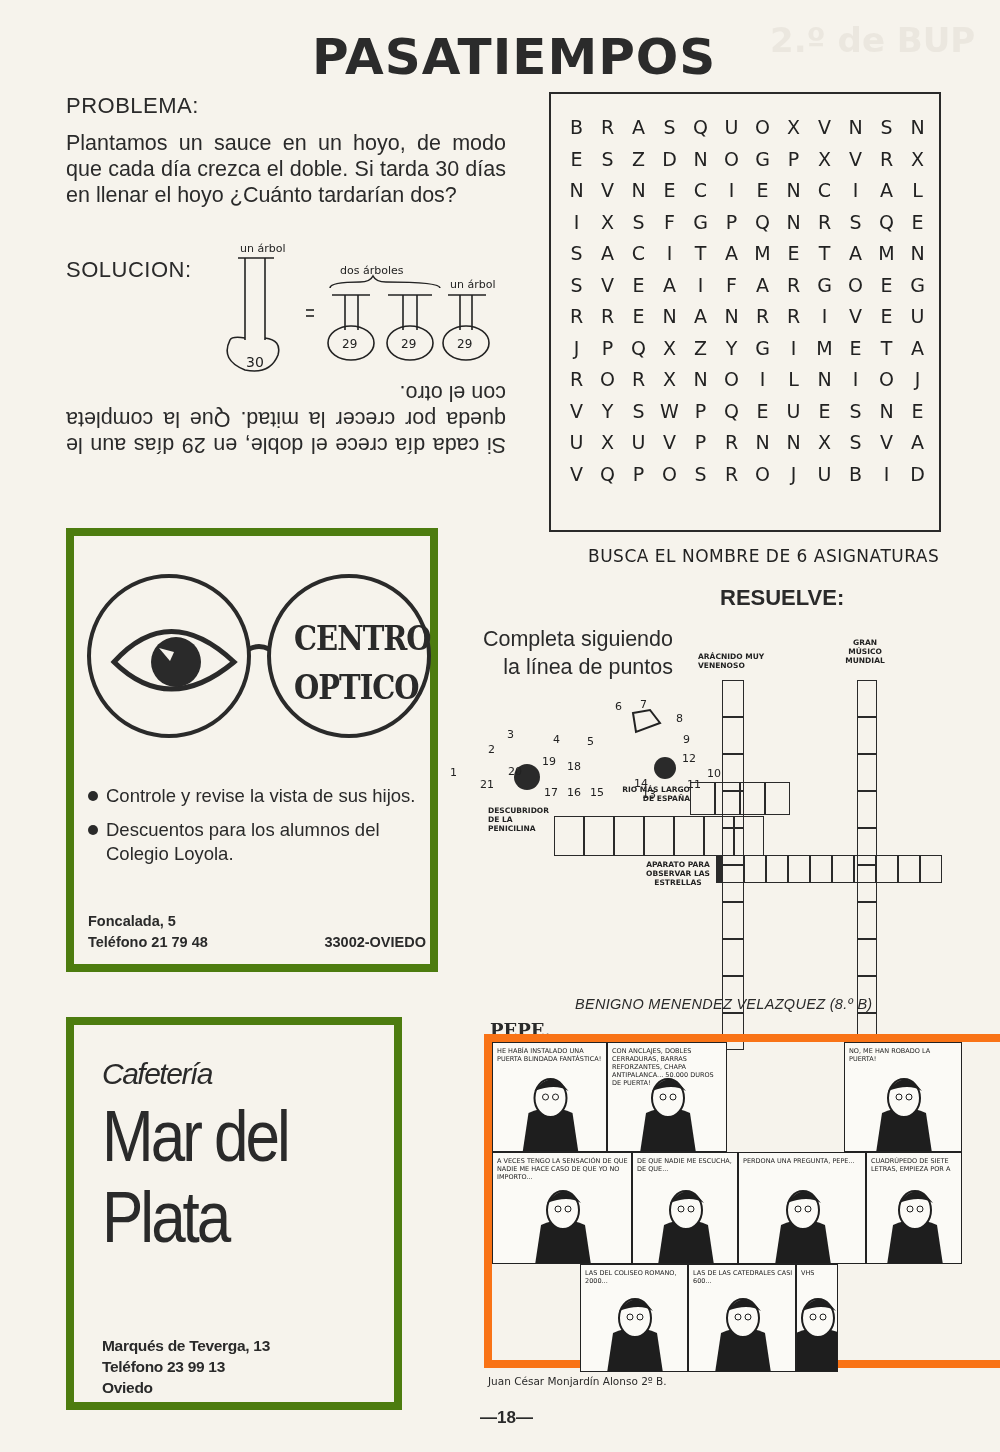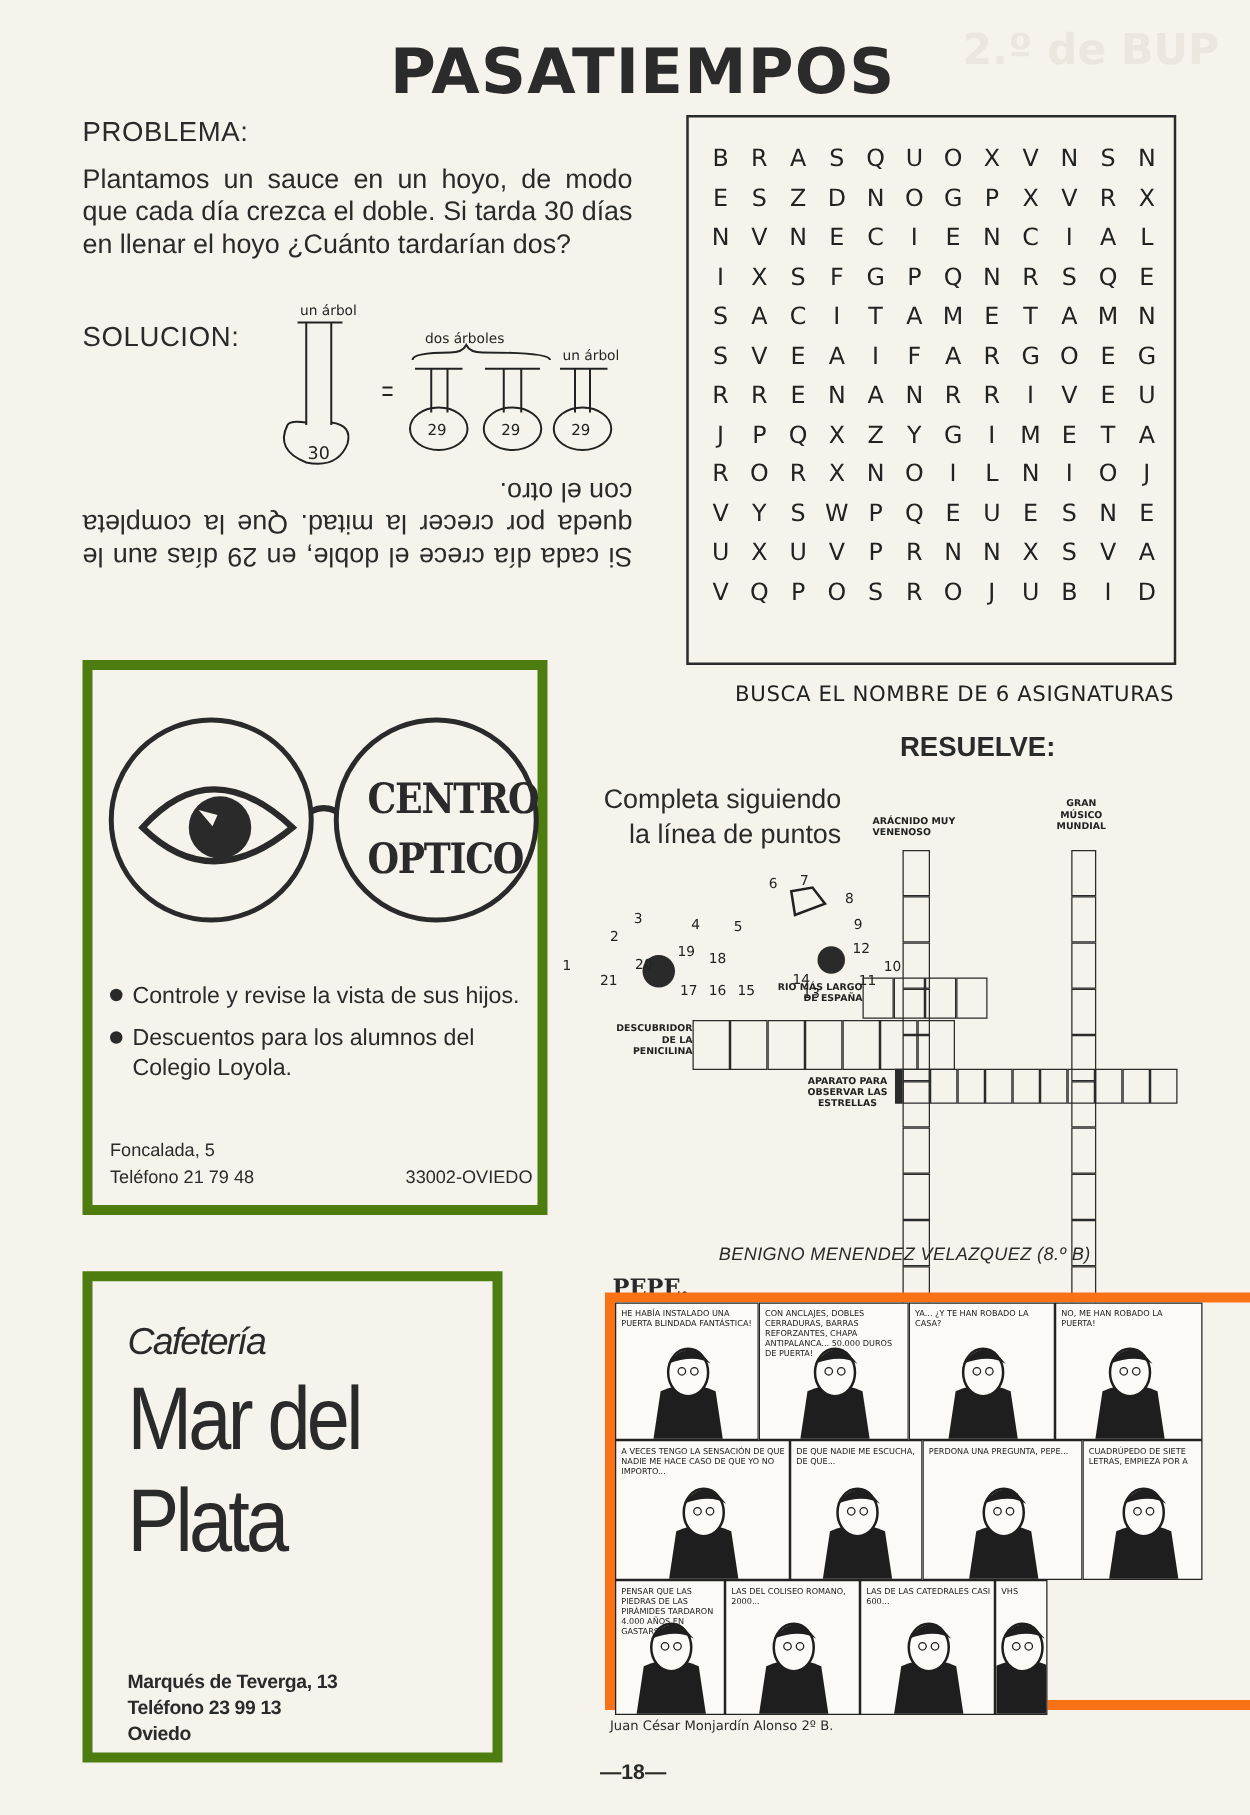--- a/index.html
+++ b/index.html
@@ -62,21 +62,21 @@
   #credit1 {
     left: 575px; top: 996px; font-size: 14.5px; font-style: italic; letter-spacing: 0.3px;
   }
 
   
   .ad-box { border: 8px solid #4d7c0f; }
   #ad-optico { left: 66px; top: 528px; width: 372px; height: 444px; }
   #ad-cafe { left: 66px; top: 993px; width: 336px; height: 393px; margin-top: 24px; }
   .ad-bullet { font-size: 18.5px; line-height: 24px; display: flex; gap: 8px; }
   .ad-bullet .dot { width: 10px; height: 10px; border-radius: 50%; background: #2a2a2a; margin-top: 7px; flex: 0 0 10px; }
-  .ad-foot { font-size: 14.5px; font-weight: normal; line-height: 21px; }
+  .ad-foot { font-size: 14.5px; font-weight: bold; line-height: 21px; }
 
   
   #comic-title { left: 490px; top: 1020px; font-size: 18px; font-weight: 900; font-family: "DejaVu Serif", serif; }
   #comic { left: 484px; top: 1034px; width: 540px; height: 334px; border: 8px solid #f97316; }
   .panel { position: absolute; border: 1.5px solid #222; overflow: hidden; background: #fbfaf6; }
   .bubble {
     position: absolute; font-size: 6.5px; line-height: 8px; text-transform: uppercase;
     font-family: "DejaVu Sans", sans-serif; color: #222;
   }
   #credit2 { left: 488px; top: 1375px; font-size: 10.5px; font-family: "DejaVu Sans", sans-serif; }
@@ -315,21 +315,21 @@
       <span class="dot-num" style="left: 92px; top: 75px;">19</span>
       <span class="dot-num" style="left: 58px; top: 85px;">20</span>
       <span class="dot-num" style="left: 30px; top: 98px;">21</span>
     </div>
 </div>
 
 <div class="abs" style="left:450px;top:630px;width:500px;height:360px;">
   <div class="xw-clue" style="position:absolute;left:248px;top:22px;width:80px;">ARÁCNIDO MUY VENENOSO</div>
   <div class="xw-clue" style="position:absolute;left:395px;top:8px;width:40px;text-align:center;">GRAN MÚSICO MUNDIAL</div>
   <div class="xw-clue" style="position:absolute;left:160px;top:155px;width:80px;text-align:right;">RIO MÁS LARGO DE ESPAÑA</div>
-  <div class="xw-clue" style="position:absolute;left:38px;top:188px;width:66px;text-align:right;">DESCUBRIDOR DE LA PENICILINA</div>
+  <div class="xw-clue" style="position:absolute;left:38px;top:176px;width:66px;">DESCUBRIDOR DE LA PENICILINA</div>
   <div class="xw-clue" style="position:absolute;left:190px;top:230px;width:76px;text-align:center;">APARATO PARA OBSERVAR LAS ESTRELLAS</div>
   <div id="xw-cells">
       <div class="xw-cell" style="left: 272px; top: 50px; width: 22px; height: 37px;"></div>
       <div class="xw-cell" style="left: 272px; top: 87px; width: 22px; height: 37px;"></div>
       <div class="xw-cell" style="left: 272px; top: 124px; width: 22px; height: 37px;"></div>
       <div class="xw-cell" style="left: 272px; top: 161px; width: 22px; height: 37px;"></div>
       <div class="xw-cell" style="left: 272px; top: 198px; width: 22px; height: 37px;"></div>
       <div class="xw-cell" style="left: 272px; top: 235px; width: 22px; height: 37px;"></div>
       <div class="xw-cell" style="left: 272px; top: 272px; width: 22px; height: 37px;"></div>
       <div class="xw-cell" style="left: 272px; top: 309px; width: 22px; height: 37px;"></div>
@@ -426,30 +426,20 @@
     <div class="panel" style="left: 115px; top: 0px; width: 120px; height: 110px;">
       <svg width="120" height="110" style="position: absolute; left: 0px; top: 0px;">
         <path d="M32,110 L38,70 Q60,60 82,70 L88,110 Z" fill="#1e1e1e"></path>
     <ellipse cx="60" cy="55" rx="16" ry="19" fill="#fbfaf6" stroke="#1e1e1e" stroke-width="2"></ellipse>
     <path d="M44,48 Q60,25 78,48 Q65,40 44,48" fill="#1e1e1e"></path>
     <circle cx="55" cy="54" r="3" fill="none" stroke="#1e1e1e"></circle>
         <circle cx="65" cy="54" r="3" fill="none" stroke="#1e1e1e"></circle>
       </svg>
       <div class="bubble" style="left: 4px; top: 4px; width: 112px;">CON ANCLAJES, DOBLES CERRADURAS, BARRAS REFORZANTES, CHAPA ANTIPALANCA... 50.000 DUROS DE PUERTA!</div>
     </div>
-    <div class="panel" style="left: 235px; top: 0px; width: 117px; height: 110px;">
-      <svg width="117" height="110" style="position: absolute; left: 0px; top: 0px;">
-        <path d="M30.5,110 L36.5,70 Q58.5,60 80.5,70 L86.5,110 Z" fill="#1e1e1e"></path>
-    <ellipse cx="58.5" cy="55" rx="16" ry="19" fill="#fbfaf6" stroke="#1e1e1e" stroke-width="2"></ellipse>
-    <path d="M42.5,48 Q58.5,25 76.5,48 Q63.5,40 42.5,48" fill="#1e1e1e"></path>
-    <circle cx="53.5" cy="54" r="3" fill="none" stroke="#1e1e1e"></circle>
-        <circle cx="63.5" cy="54" r="3" fill="none" stroke="#1e1e1e"></circle>
-      </svg>
-      <div class="bubble" style="left: 4px; top: 4px; width: 109px;">YA... ¿Y TE HAN ROBADO LA CASA?</div>
-    </div>
     <div class="panel" style="left: 352px; top: 0px; width: 118px; height: 110px;">
       <svg width="118" height="110" style="position: absolute; left: 0px; top: 0px;">
         <path d="M31,110 L37,70 Q59,60 81,70 L87,110 Z" fill="#1e1e1e"></path>
     <ellipse cx="59" cy="55" rx="16" ry="19" fill="#fbfaf6" stroke="#1e1e1e" stroke-width="2"></ellipse>
     <path d="M43,48 Q59,25 77,48 Q64,40 43,48" fill="#1e1e1e"></path>
     <circle cx="54" cy="54" r="3" fill="none" stroke="#1e1e1e"></circle>
         <circle cx="64" cy="54" r="3" fill="none" stroke="#1e1e1e"></circle>
       </svg>
       <div class="bubble" style="left: 4px; top: 4px; width: 110px;">NO, ME HAN ROBADO LA PUERTA!</div>
     </div>
@@ -486,30 +476,20 @@
     <div class="panel" style="left: 374px; top: 110px; width: 96px; height: 112px;">
       <svg width="96" height="112" style="position: absolute; left: 0px; top: 0px;">
         <path d="M20,112 L26,72 Q48,62 70,72 L76,112 Z" fill="#1e1e1e"></path>
     <ellipse cx="48" cy="57" rx="16" ry="19" fill="#fbfaf6" stroke="#1e1e1e" stroke-width="2"></ellipse>
     <path d="M32,50 Q48,27 66,50 Q53,42 32,50" fill="#1e1e1e"></path>
     <circle cx="43" cy="56" r="3" fill="none" stroke="#1e1e1e"></circle>
         <circle cx="53" cy="56" r="3" fill="none" stroke="#1e1e1e"></circle>
       </svg>
       <div class="bubble" style="left: 4px; top: 4px; width: 88px;">CUADRÚPEDO DE SIETE LETRAS, EMPIEZA POR A</div>
     </div>
-    <div class="panel" style="left: 0px; top: 222px; width: 88px; height: 108px;">
-      <svg width="88" height="108" style="position: absolute; left: 0px; top: 0px;">
-        <path d="M16,108 L22,68 Q44,58 66,68 L72,108 Z" fill="#1e1e1e"></path>
-    <ellipse cx="44" cy="53" rx="16" ry="19" fill="#fbfaf6" stroke="#1e1e1e" stroke-width="2"></ellipse>
-    <path d="M28,46 Q44,23 62,46 Q49,38 28,46" fill="#1e1e1e"></path>
-    <circle cx="39" cy="52" r="3" fill="none" stroke="#1e1e1e"></circle>
-        <circle cx="49" cy="52" r="3" fill="none" stroke="#1e1e1e"></circle>
-      </svg>
-      <div class="bubble" style="left: 4px; top: 4px; width: 80px;">PENSAR QUE LAS PIEDRAS DE LAS PIRÁMIDES TARDARON 4.000 AÑOS EN GASTARSE...</div>
-    </div>
     <div class="panel" style="left: 88px; top: 222px; width: 108px; height: 108px;">
       <svg width="108" height="108" style="position: absolute; left: 0px; top: 0px;">
         <path d="M26,108 L32,68 Q54,58 76,68 L82,108 Z" fill="#1e1e1e"></path>
     <ellipse cx="54" cy="53" rx="16" ry="19" fill="#fbfaf6" stroke="#1e1e1e" stroke-width="2"></ellipse>
     <path d="M38,46 Q54,23 72,46 Q59,38 38,46" fill="#1e1e1e"></path>
     <circle cx="49" cy="52" r="3" fill="none" stroke="#1e1e1e"></circle>
         <circle cx="59" cy="52" r="3" fill="none" stroke="#1e1e1e"></circle>
       </svg>
       <div class="bubble" style="left: 4px; top: 4px; width: 100px;">LAS DEL COLISEO ROMANO, 2000...</div>
     </div>

